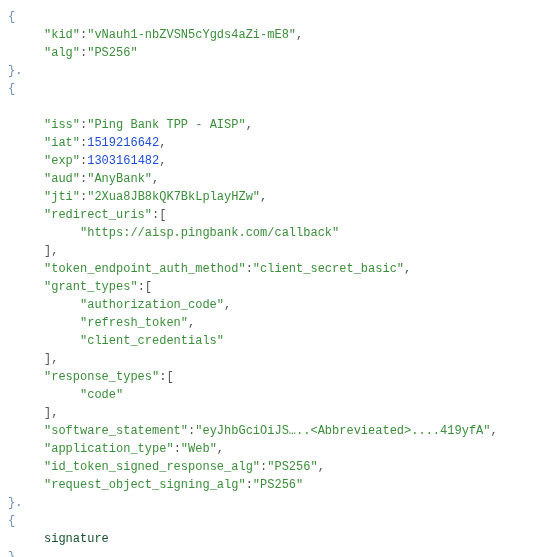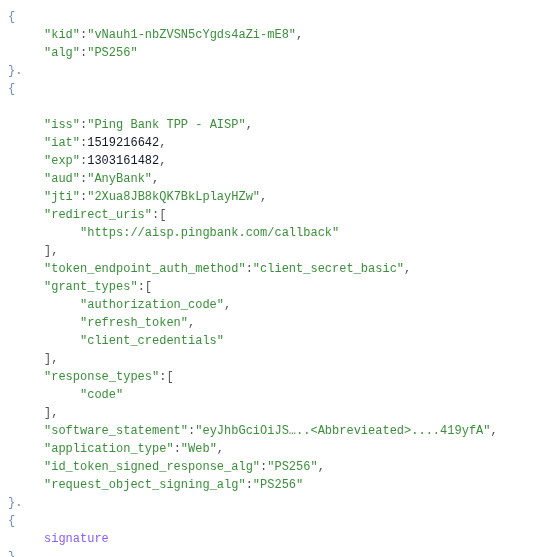--- a/index.html
+++ b/index.html
@@ -9,22 +9,22 @@
     font-size: 12px;
     line-height: 1.5;
     background: #fff;
     color: #333;
   }
   .line { white-space: pre; }
   .brace { color: #6a8fbf; }
   .punct { color: #555; }
   .key { color: #3a8f3a; }
   .strv { color: #3a8f3a; }
-  .numv { color: #0f172a; }
-  .sig { color: #8b5cf6; margin-top: 39px; }
+  .numv { color: #1d4ed8; }
+  .sig { color: #14532d; margin-top: 39px; }
   .ind1 { padding-left: 5ch; }
   .ind2 { padding-left: 10ch; }
 </style>
 </head>
 <body>
 
 <div>
 
 <div class="line"><span class="brace">{</span></div>
 <div class="line ind1"><span class="key">"kid"</span><span class="punct">:</span><span class="strv">"vNauh1-nbZVSN5cYgds4aZi-mE8"</span><span class="punct">,</span></div>

